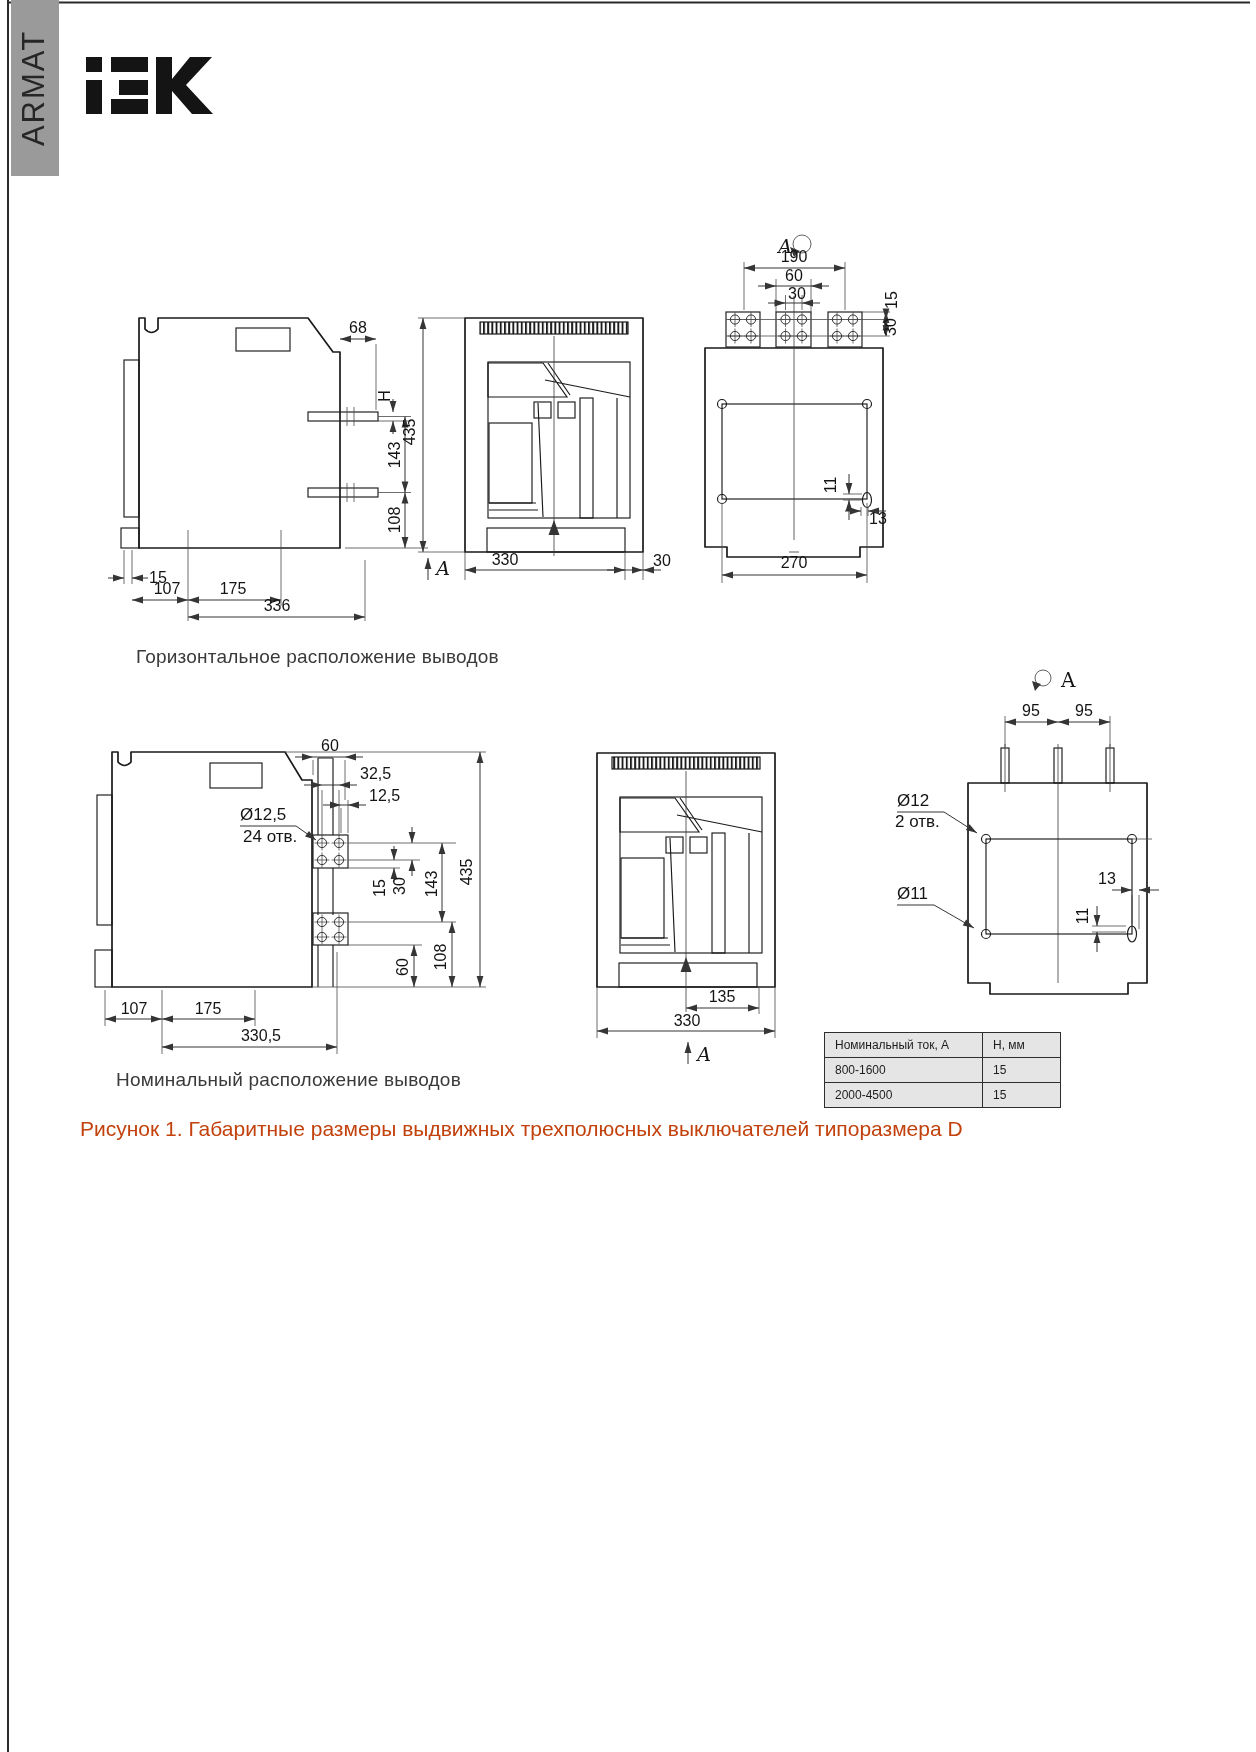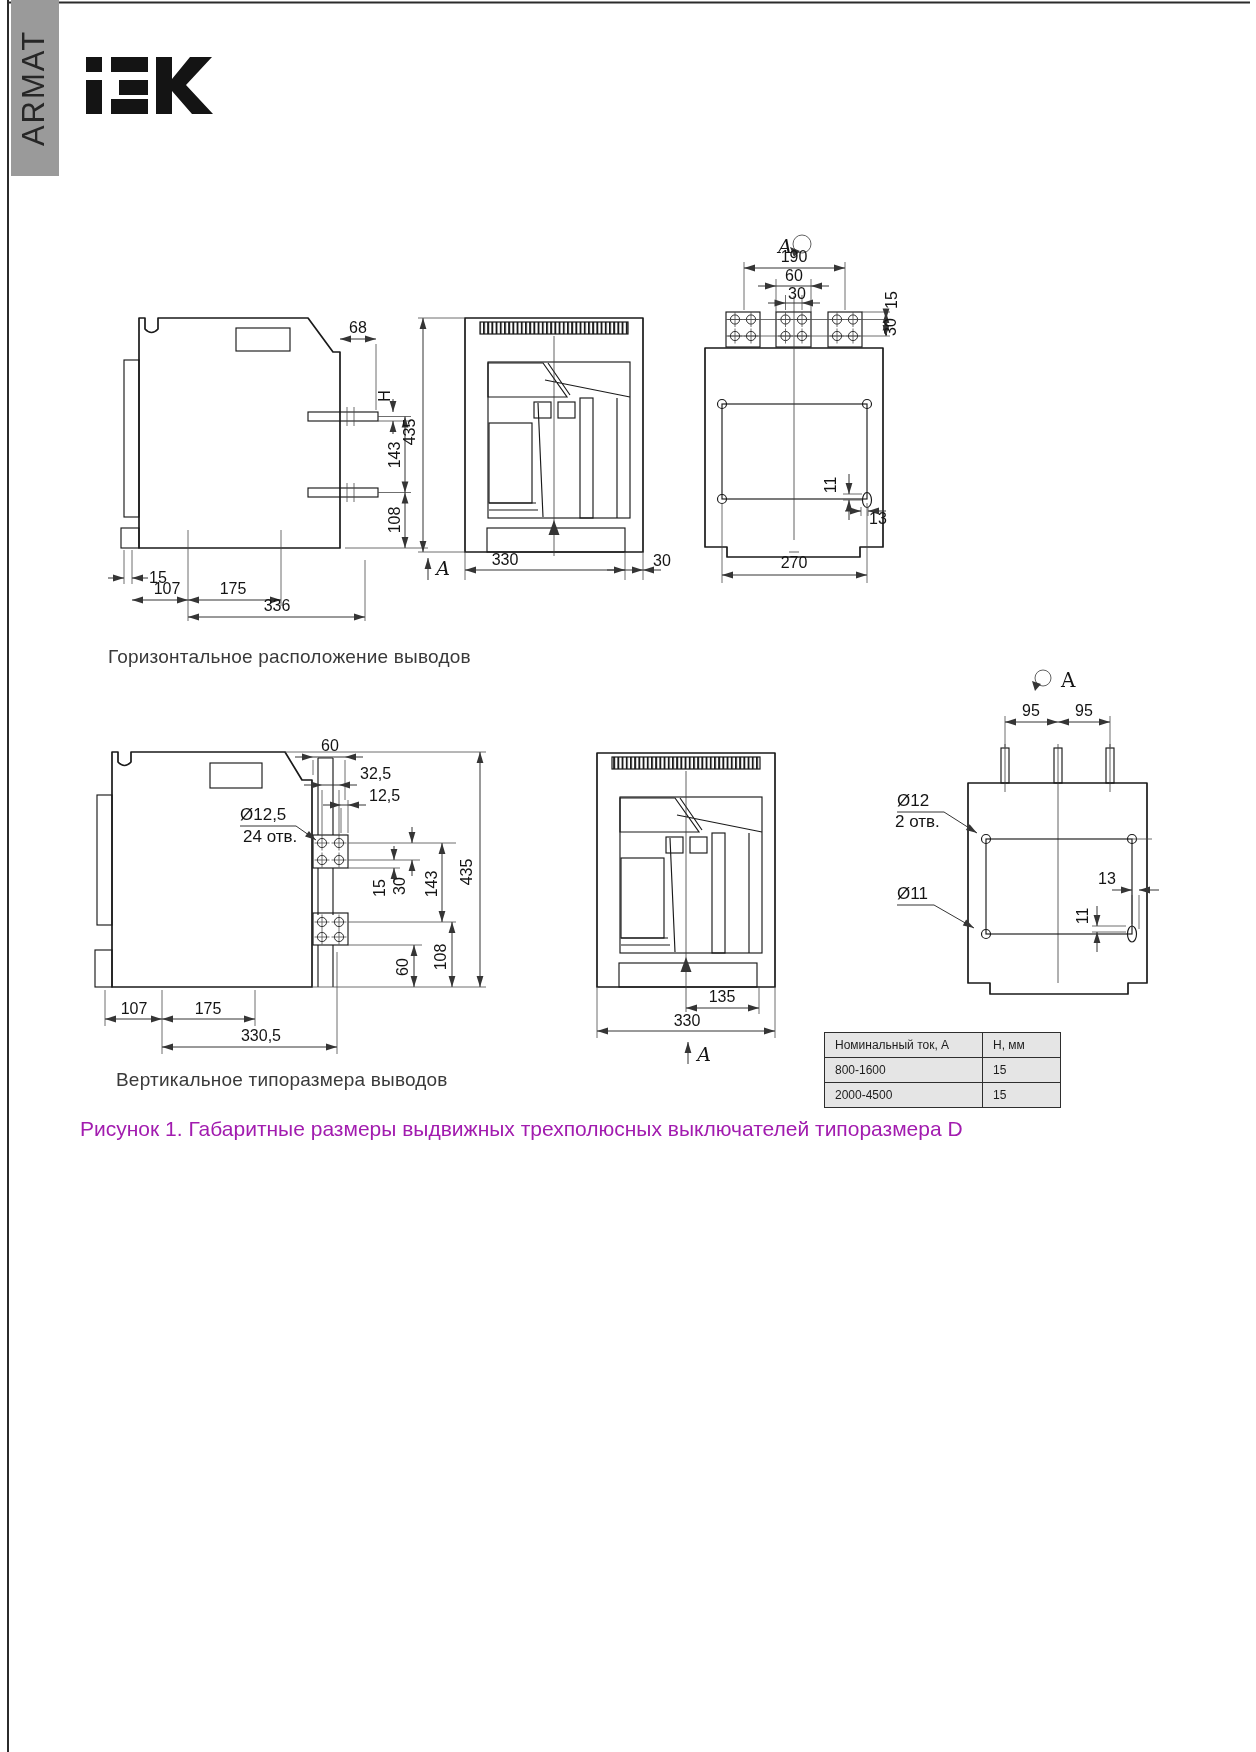--- a/index.html
+++ b/index.html
@@ -19,21 +19,21 @@
   text{font-family:"Liberation Sans",sans-serif;fill:#141414}
   .dt{font-size:16px;text-anchor:middle}
   .dts{font-size:16px;text-anchor:start}
   .nt{font-size:17px;text-anchor:start}
   .va{font-size:19px;text-anchor:middle;font-family:"DejaVu Serif",serif;font-style:italic}
   .vu{font-size:20px;text-anchor:start;font-family:"DejaVu Serif",serif}
   .brand-label{font-size:31px;letter-spacing:2px;fill:#262626;text-anchor:middle}
   .ah{fill:#353535;stroke:none}
   
   .cap{position:absolute;font-size:19px;color:#3a3a3a;letter-spacing:.2px;white-space:nowrap}
-  .figcap{position:absolute;font-size:21px;color:#a21caf;white-space:nowrap}
+  .figcap{position:absolute;font-size:21px;color:#c2410c;white-space:nowrap}
   .spec{position:absolute;left:824px;top:1032px;border-collapse:collapse;font-size:12px;color:#1d1d1d;background:#e5e5e5}
   .spec td{border:1.3px solid #2e2e2e;height:25px;padding:0 0 0 10px;vertical-align:middle}
   .spec td.c1{width:158px}
   .spec td.c2{width:78px}
   .spec tr:first-child td{border-top-width:1.6px}
   .spec tr:last-child td{border-bottom-width:1.6px}
 </style>
 </head>
 <body>
 
@@ -278,22 +278,22 @@
     <text class="dt" x="1031" y="716">95</text>
     <text class="dt" x="1084" y="716">95</text>
     <text class="nt" x="897" y="806">Ø12</text>
     <text class="nt" x="895" y="827">2 отв.</text>
     <text class="nt" x="897" y="899">Ø11</text>
     <text class="dt" x="1107" y="884">13</text>
     <text class="dt" x="1088" y="916" transform="rotate(-90 1088 916)">11</text>
   </g>
 </svg>
 
-  <div class="cap" style="left:108px;top:646px">Горизонтальное расположение выводов</div>
-  <div class="cap" style="left:116px;top:1069px">Вертикальное типоразмера выводов</div>
+  <div class="cap" style="left:136px;top:646px">Горизонтальное расположение выводов</div>
+  <div class="cap" style="left:116px;top:1069px">Номинальный расположение выводов</div>
 
   <table class="spec">
     <tbody>
         <tr>
       <td class="c1">Номинальный ток, А</td>
       <td class="c2">Н, мм</td>
     </tr>
     <tr>
       <td class="c1">800-1600</td>
       <td class="c2">15</td>

